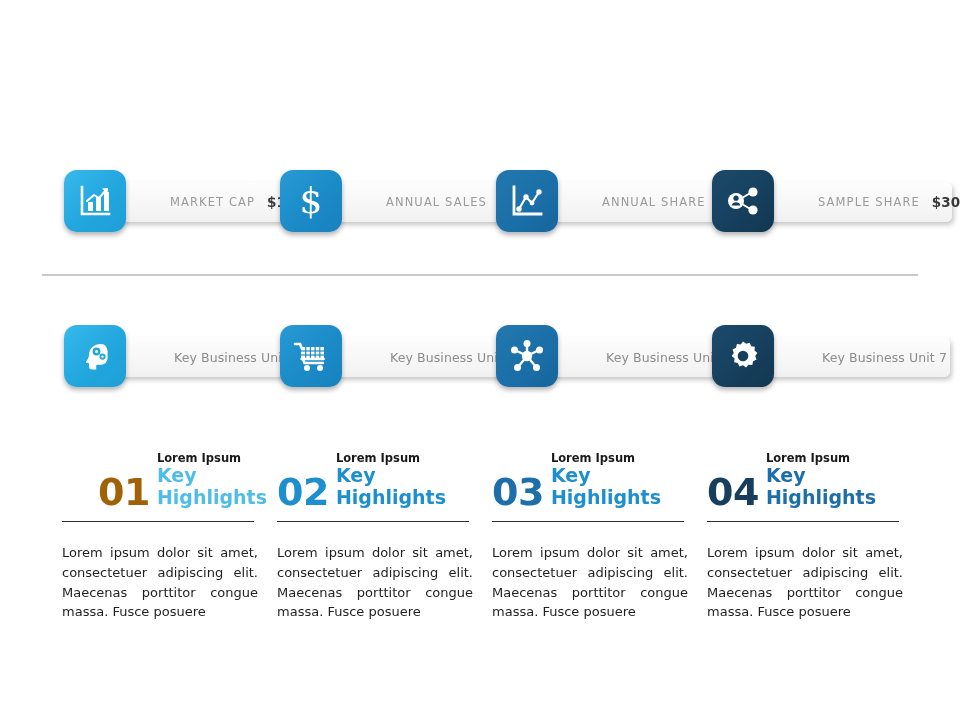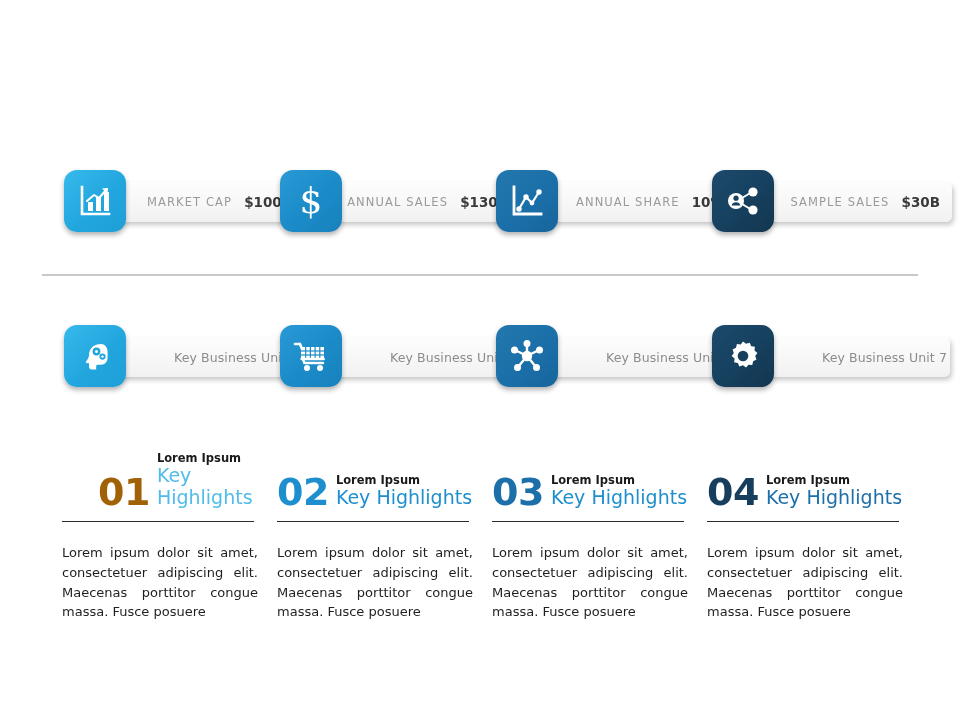--- a/index.html
+++ b/index.html
@@ -52,21 +52,21 @@
   .pill {
     position: absolute;
     left: 46px; top: 12px;
     height: 40px;
     background: linear-gradient(to bottom, #fdfdfd 0%, #f7f7f7 55%, #f1f1f1 100%);
     border-radius: 0 6px 6px 0;
     box-shadow: 2px 3px 5px rgba(0,0,0,0.22);
     z-index: 1;
     display: flex;
     align-items: center;
-    justify-content: flex-end;
+    justify-content: flex-start;
     padding-left: 60px;
     padding-right: 12px;
     white-space: nowrap;
   }
   .pill-w1 { width: 194px; }
   .pill-w2 { width: 192px; }
 
   .kpi-label {
     font-size: 11.5px;
     color: #9a9a9a;
@@ -116,21 +116,21 @@
   .hl-texts { margin-left: 7px; padding-bottom: 1px; }
   .hl-sub {
     font-size: 11.5px;
     font-weight: bold;
     color: #1a1a1a;
     line-height: 1.15;
     font-family: "DejaVu Sans", sans-serif;
   }
   .hl-title {
     font-size: 19px;
-    font-weight: normal;
+    font-weight: bold;
     line-height: 1.15;
     font-family: "DejaVu Sans", sans-serif;
   }
   .hl-rule {
     margin-top: 11px;
     width: 192px; height: 1px;
     background: #2b2b2b;
   }
   .hl-body {
     margin-top: 21px;
@@ -197,21 +197,21 @@
             <circle cx="16" cy="13" r="2.7" fill="#fff"></circle>
             <circle cx="22" cy="19" r="2.4" fill="#fff"></circle>
             <circle cx="29" cy="8" r="2.7" fill="#fff"></circle>
           </svg>
         </span>
       </div>
     </div>
 
     <div class="kpi-item col3">
       <div class="pill pill-w1">
-        <span class="kpi-label">SAMPLE SALES</span>
+        <span class="kpi-label">SAMPLE SHARE</span>
         <span class="kpi-value">$30B</span>
       </div>
       <div class="tile" style="background:linear-gradient(135deg,#1c4a6c 0%,#16405e 55%,#123650 100%);">
         <span>
           <svg width="34" height="32" viewBox="0 0 34 32">
             <line x1="11" y1="16" x2="26" y2="7" stroke="#fff" stroke-width="2"></line>
             <line x1="11" y1="16" x2="26" y2="25" stroke="#fff" stroke-width="2"></line>
             <circle cx="10" cy="16" r="8" fill="#fff"></circle>
             <circle cx="10" cy="13.2" r="2.6" fill="#16405e"></circle>
             <path d="M5.6 20.5a4.6 4.6 0 0 1 8.8 0z" fill="#16405e"></path>

